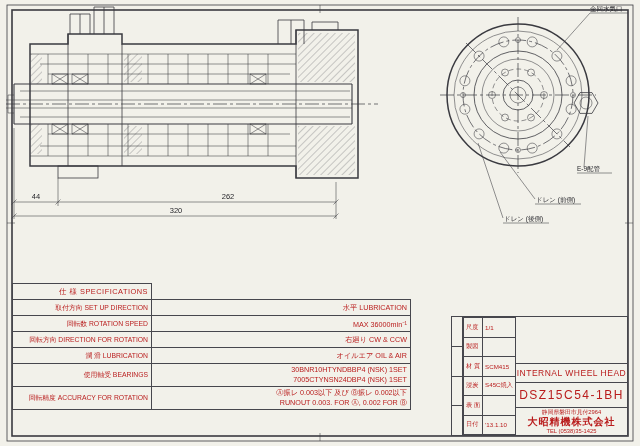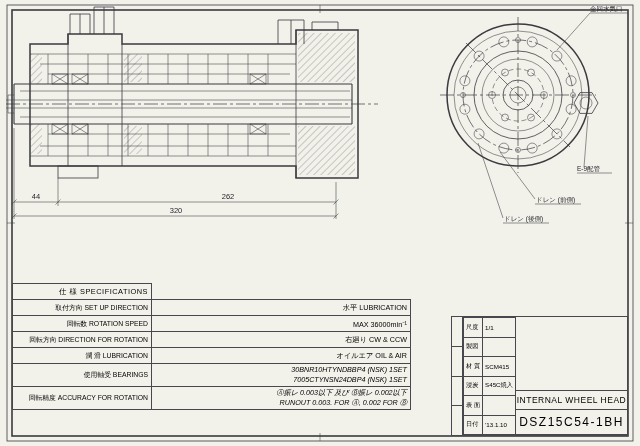--- a/index.html
+++ b/index.html
@@ -1,20 +1,20 @@
 <!DOCTYPE html>
 <html><head>
 <meta charset="utf-8">
 <style>
   html,body { margin:0; padding:0; background:#d7d6d1; }
   .sheet {
     position:relative; width:640px; height:446px;
     background:#f2f1ea; overflow:hidden;
     font-family:"Liberation Sans", sans-serif;
-    color:#000000;
+    color:#b91c1c;
   }
   .dwg { position:absolute; inset:0; width:640px; height:446px; }
   .ln   { stroke:#3a3a40; fill:none; stroke-width:.8; }
   .thick{ stroke-width:1.5; }
   .thin { stroke-width:.55; }
   .cl   { stroke-dasharray:14 3 3 3; stroke-width:.7; }
   .dash { stroke-dasharray:5 3; }
   .dwg text { font-family:"Liberation Sans", sans-serif; fill:#26262b; stroke:none; }
   .dim { font-size:7.5px; text-anchor:middle; }
   .co  { font-size:6.5px; }
@@ -23,21 +23,21 @@
   .spec-table { position:absolute; left:12px; top:283px; }
   table.spec { border-collapse:collapse; }
   table.spec td {
     border:1px solid #47474d; padding:1px 3px; height:13px;
     font-size:6.8px; white-space:nowrap; vertical-align:middle;text-align:right;
   }
   table.spec td.lbl { width:132px; }
   table.spec td.val { width:252px; font-size:7.2px; }
   table.spec td.open { border-top:none; border-right:none; border-bottom:none; }
   table.spec td.hdr { font-size:7.4px; letter-spacing:.5px; }
-  table.spec .two div { line-height:10px;font-style:italic; }
+  table.spec .two div { line-height:10px; }
 
   
   .title-block {
     position:absolute; left:451px; top:316px; width:177px; height:120px;
     display:flex; border:1px solid #47474d; box-sizing:border-box; background:transparent;
   }
   .tb-strip { width:10px; border-right:1px solid #47474d; display:flex; flex-direction:column; }
   .tb-strip div { flex:1; border-bottom:1px solid #47474d; }
   .tb-strip div:last-child { border-bottom:none; }
   table.tb-info { border-collapse:collapse; width:52px; }
@@ -254,16 +254,21 @@
       <tr>
         <td class="k">日付</td>
         <td class="v">'13.1.10</td>
       </tr>
     </tbody>
       </table>
     <div class="tb-main">
       <div class="tb-spacer"></div>
       <div class="tb-title">INTERNAL WHEEL HEAD</div>
       <div class="tb-number">DSZ15C54-1BH</div>
+      <div class="tb-company">
+        <div class="addr">静岡県磐田市見付2964</div>
+        <div class="cname">大昭精機株式会社</div>
+        <div class="tel">TEL (0538)35-1425</div>
+      </div>
     </div>
   </div>
 
 </div>
 
 </body></html>

